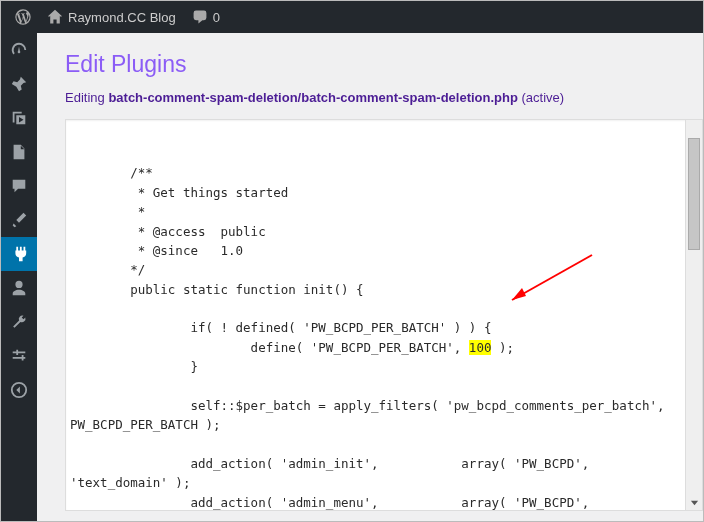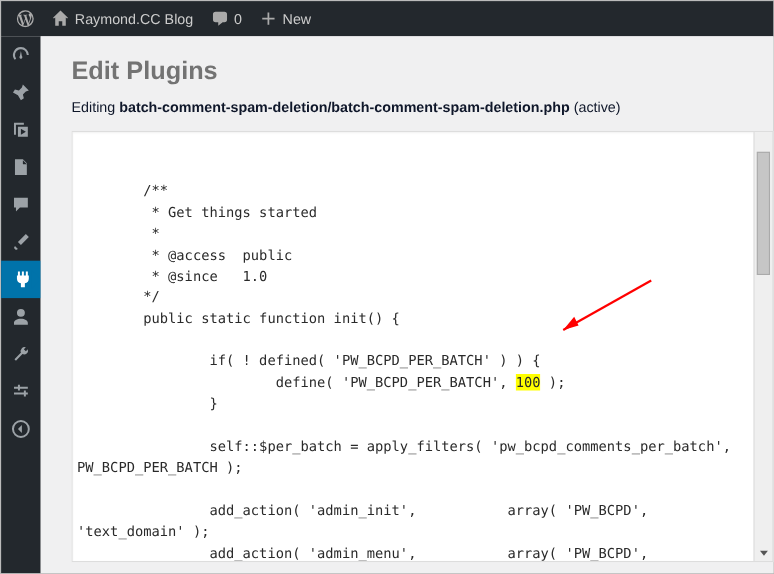--- a/index.html
+++ b/index.html
@@ -53,22 +53,22 @@
     border:8px solid transparent; border-left-color:#0073aa;
   }
   .sidebar .sbtn.active svg{ fill:#fff; }
   .content {
     position:absolute;
     left:36px; top:32px; right:0; bottom:0;
     background:#f0f0f1;
     padding: 18px 0 0 28px;
     box-sizing:border-box;
   }
-  h1{ font-size:23px; font-weight:700; margin:0 0 12px; color:#737373;}
-  .subtitle{ font-size:13px; color:#0f172a; margin-bottom:14px;}
+  h1{ font-size:23px; font-weight:400; margin:0 0 12px; color:#8b5cf6;}
+  .subtitle{ font-size:13px; color:#4c1d95; margin-bottom:14px;}
   .subtitle b{ font-weight:600;}
   .codebox{
     background:#fff;
     border:1px solid #ddd;
     box-shadow: inset 0 1px 2px rgba(0,0,0,.06);
     font-family: Consolas, Monaco, monospace;
     font-size:12.5px;
     line-height:1.55;
     padding: 24px 2px 10px 4px;
     color:#2a2a2a;
@@ -101,26 +101,20 @@
     <svg viewBox="0 0 20 20">
         <path d="M16 8.5l1.5 1.4 1-1L10 .8 1.5 8.9l1 1L4 8.5V18h4v-5h4v5h4z"></path>
       </svg>
     <span>Raymond.CC Blog</span>
   </div>
   <div class="item">
     <svg viewBox="0 0 20 20">
         <path d="M5 2h10a3 3 0 0 1 3 3v6a3 3 0 0 1-3 3h-2l-5 4v-4H5a3 3 0 0 1-3-3V5a3 3 0 0 1 3-3z"></path>
       </svg>
     <span>0</span>
-  </div>
-  <div class="item">
-    <svg viewBox="0 0 20 20">
-        <path d="M9 3h2v6h6v2h-6v6H9v-6H3V9h6z"></path>
-      </svg>
-    <span>New</span>
   </div>
 </div>
 
 <div class="sidebar">
   <div class="sbtn">
       <svg viewBox="0 0 20 20">
         <path d="M10 2a8 8 0 0 0-6.3 12.9l1.5-1.2A6 6 0 1 1 16 10h2A8 8 0 0 0 10 2zm0 4l-1 5a1.5 1.5 0 1 0 2 0z"></path>
       </svg>
     </div>
   <div class="sbtn">

